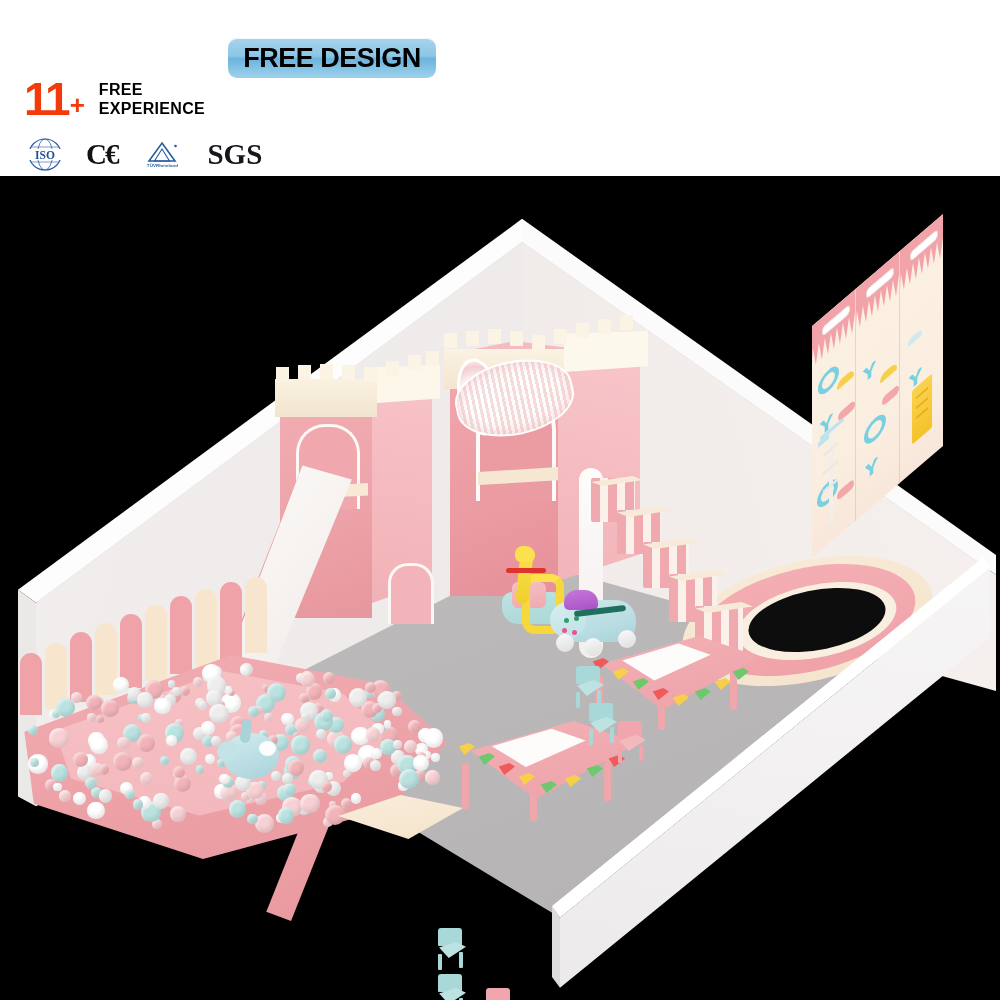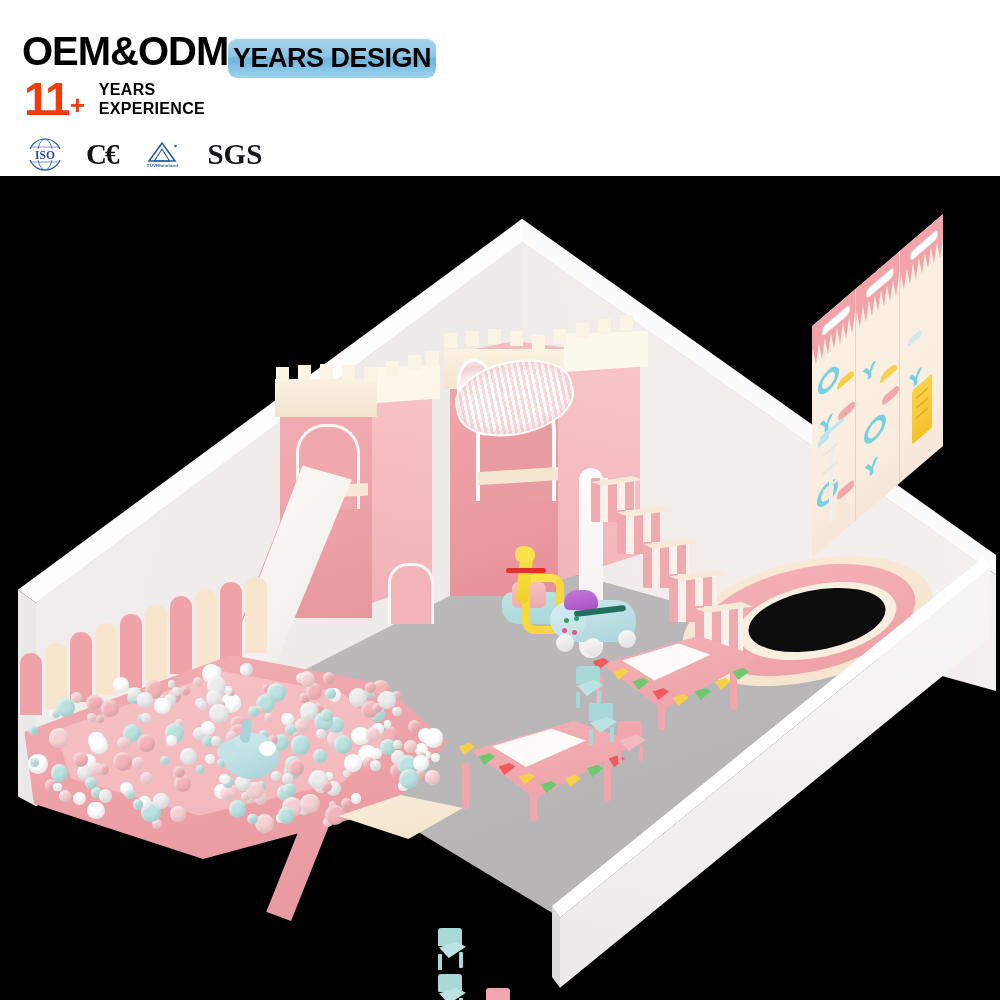--- a/index.html
+++ b/index.html
@@ -230,31 +230,30 @@
   #gi-loop{position:absolute;left:22px;top:28px;width:26px;height:44px;border-radius:13px;
      border:8px solid #f7d83c;border-top-color:#fbe14d;background:transparent;}
 </style>
 </head>
 <body>
 
 <div id="page">
 
   <div id="banner">
 
-    <div id="oem-odm">OEM&amp;ODM</div>
 
     <div id="free-design">
-      <span>YEARS DESIGN</span>
+      <span>FREE DESIGN</span>
     </div>
 
     <div id="ten-wrap">
       <span id="ten-num">11</span>
       <span id="ten-plus">+</span>
       <span id="years-exp">
-        <span>YEARS</span><br>
+        <span>FREE</span><br>
         <span>EXPERIENCE</span>
       </span>
     </div>
 
     <div id="cert-row">
 
       <div class="cert">
         <div id="iso-badge">
           <svg width="36" height="33" viewBox="0 0 36 33" aria-hidden="true">
             <ellipse cx="18" cy="16.5" rx="16" ry="15.5" fill="none" stroke="#2a5ca8" stroke-width="1.2"></ellipse>

